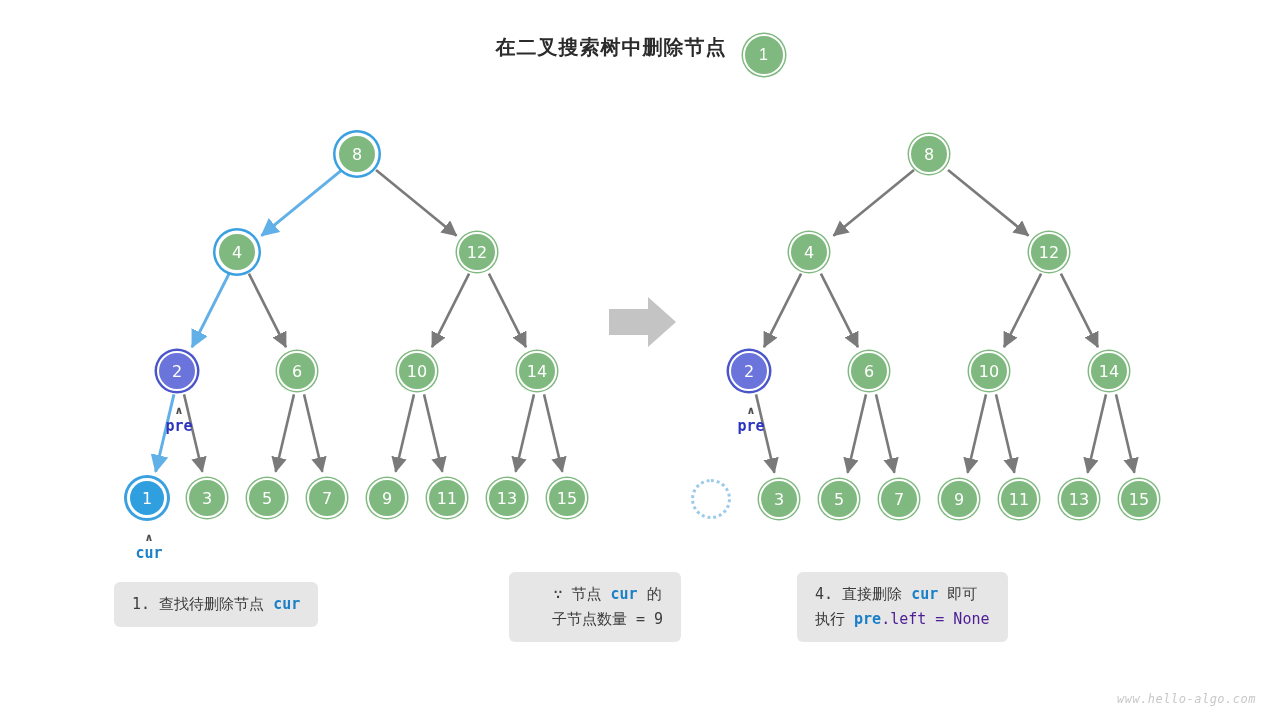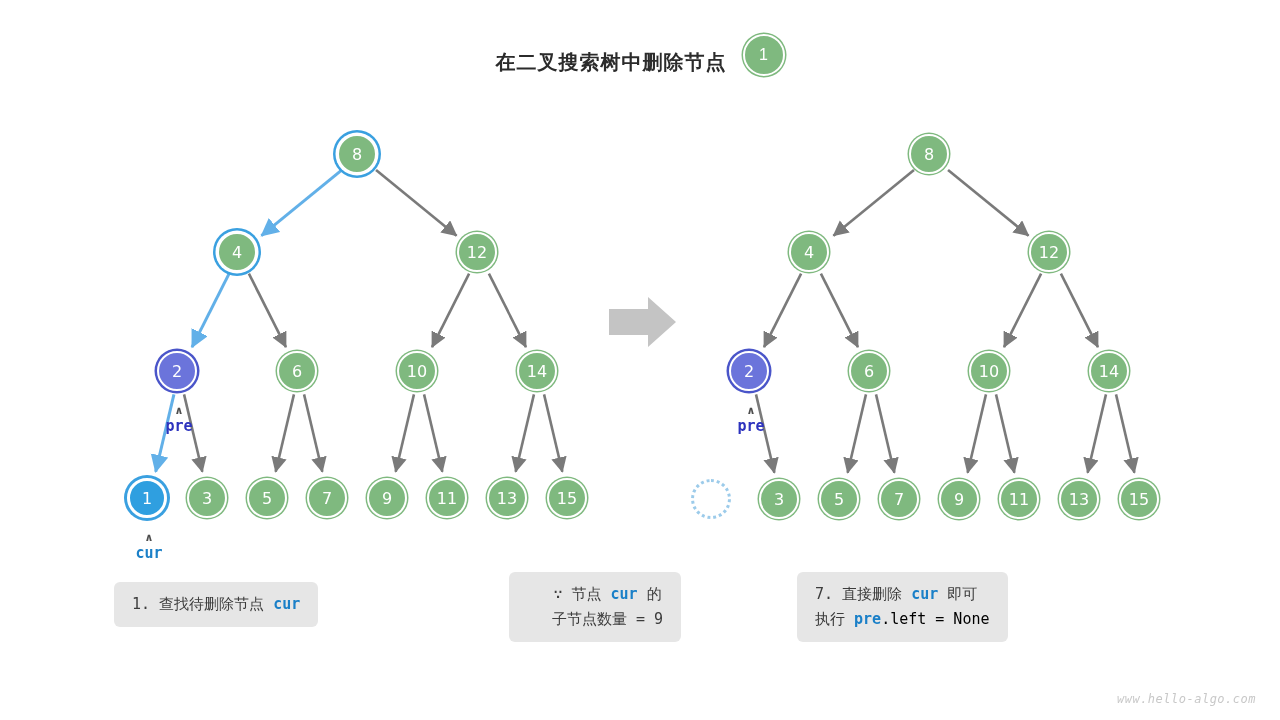--- a/index.html
+++ b/index.html
@@ -7,21 +7,21 @@
     width:1280px;height:720px;
     background:#ffffff;
     font-family:"Liberation Sans","DejaVu Sans",sans-serif;
     overflow:hidden;position:relative;
   }
   #stage{position:absolute;left:0;top:0;width:1280px;height:720px;}
 
   
   .title-row{
     position:absolute;left:0;top:34px;width:1280px;
-    display:flex;align-items:flex-end;justify-content:center;gap:16px;
+    display:flex;align-items:flex-start;justify-content:center;gap:16px;
   }
   .title-text{
     font-size:20px;font-weight:bold;color:#2b2b2b;letter-spacing:1px;
     font-family:"DejaVu Sans","Liberation Sans",sans-serif;
   }
   .title-badge{
     width:38px;height:38px;border-radius:50%;
     background:#7FB97F;border:2px solid #ffffff;
     box-shadow:0 0 0 1.5px #7FB97F;
     display:flex;align-items:center;justify-content:center;
@@ -51,21 +51,21 @@
   .ptr.pre{color:#2D33BE;}
 
   
   .caption{
     position:absolute;background:#E6E6E6;border-radius:6px;
     padding:10px 18px;color:#3c3c3c;
     font-family:"DejaVu Sans Mono","Liberation Mono",monospace;
     font-size:15px;line-height:1.65;white-space:nowrap;
   }
   .caption .kw{color:#1B80C8;font-weight:bold;}
-  .caption .dim{color:#000000;}
+  .caption .dim{color:#4c1d95;}
   .caption .ln{display:block;}
 
   
   .watermark{
     position:absolute;right:24px;bottom:14px;
     color:#c8c8c8;font-size:12px;
     font-family:"DejaVu Sans Mono","Liberation Mono",monospace;
     letter-spacing:.5px;
     font-style:italic;
   }
@@ -178,18 +178,18 @@
   </svg>
 
   <div class="caption" id="cap1" style="left:102px;top:582px;margin-left:12px;">
       <span class="ln"><span>1. 查找待删除节点 </span><span class="kw">cur</span></span>
     </div>
   <div class="caption" id="cap2" style="left:509px;top:572px;text-align:center;padding-left:43px;">
       <span class="ln"><span>∵ 节点 </span><span class="kw">cur</span><span> 的</span></span>
       <span class="ln"><span>子节点数量 = 9</span></span>
     </div>
   <div class="caption" id="cap3" style="left:797px;top:572px;">
-      <span class="ln"><span>7. 直接删除 </span><span class="kw">cur</span><span> 即可</span></span>
+      <span class="ln"><span>4. 直接删除 </span><span class="kw">cur</span><span> 即可</span></span>
       <span class="ln"><span>   执行 </span><span class="kw">pre</span><span class="dim">.left = None</span></span>
     </div>
 
   <div class="watermark">www.hello-algo.com</div>
 </div>
 
 </body></html>

